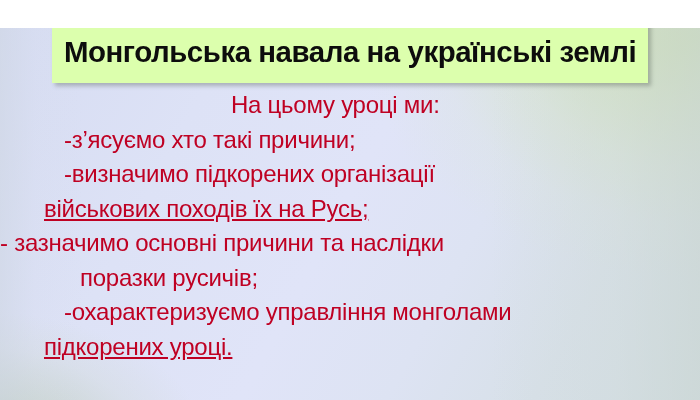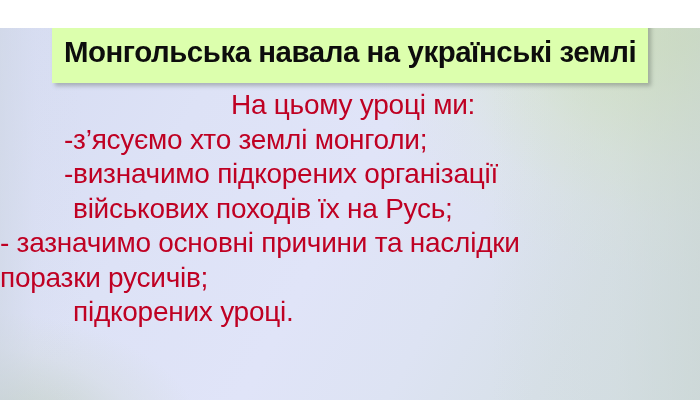--- a/index.html
+++ b/index.html
@@ -97,54 +97,55 @@
     transform-origin: center;
   }
 
   
   #body-block {
     position: absolute;
     left: 0;
     top: 60px;
     width: 700px;
     color: #bf0123;
-    font-size: 28px;
+    font-size: 24px;
     line-height: 34.5px;
     letter-spacing: -0.25px;
     white-space: nowrap;
   }
   .body-line {
     display: block;
     height: 34.5px;
   }
   .ind-heading { padding-left: 231px; }
   .ind-bullet  { padding-left: 64px; }
-  .ind-cont    { padding-left: 73px; }
+  .ind-cont    { padding-left: 44px; text-decoration: underline; }
   .ind-bullet-sp { }
-  .ind-cont2   { }
+  .ind-cont2   { padding-left: 80px; }
 </style>
 </head>
 <body>
 
 <div id="slide">
 
   <div class="bg-base"></div>
   <div class="bg-green-tr"></div>
   <div class="bg-sage-bl"></div>
   <div class="bg-right-wash"></div>
   <div class="bg-left-wash"></div>
 
   <div id="title-banner" style="background: rgb(220, 255, 173);">
 
     <div id="title-main" style="color: rgb(13, 13, 13);">Монгольська навала на українські землі</div>
   </div>
 
   <div id="body-block" style="color: rgb(191, 1, 35);">
       <span class="body-line ind-heading">На цьому  уроці ми:</span>
-      <span class="body-line ind-bullet">-з’ясуємо хто землі монголи;</span>
+      <span class="body-line ind-bullet">-з’ясуємо хто такі причини;</span>
       <span class="body-line ind-bullet">-визначимо  підкорених організації</span>
       <span class="body-line ind-cont">військових походів їх на Русь;</span>
       <span class="body-line ind-bullet-sp">- зазначимо основні причини та наслідки</span>
       <span class="body-line ind-cont2">поразки русичів;</span>
+      <span class="body-line ind-bullet">-охарактеризуємо  управління монголами</span>
       <span class="body-line ind-cont">підкорених уроці.</span>
     </div>
 
 </div>
 
 </body></html>

